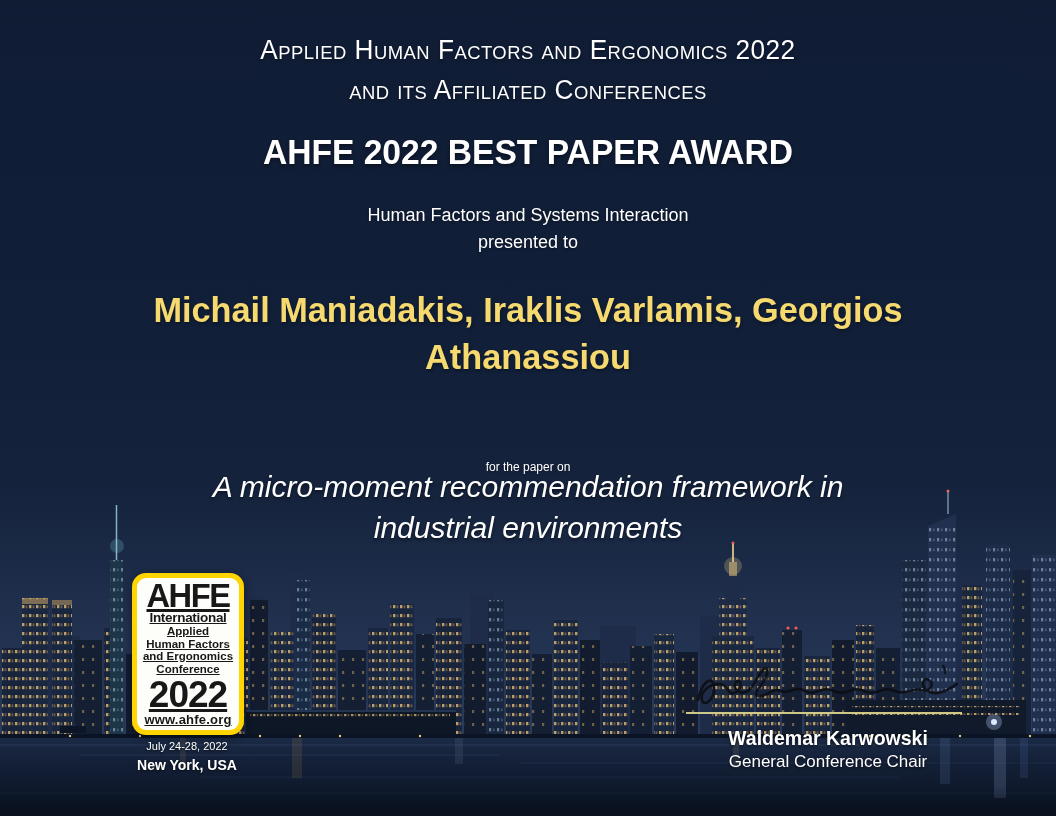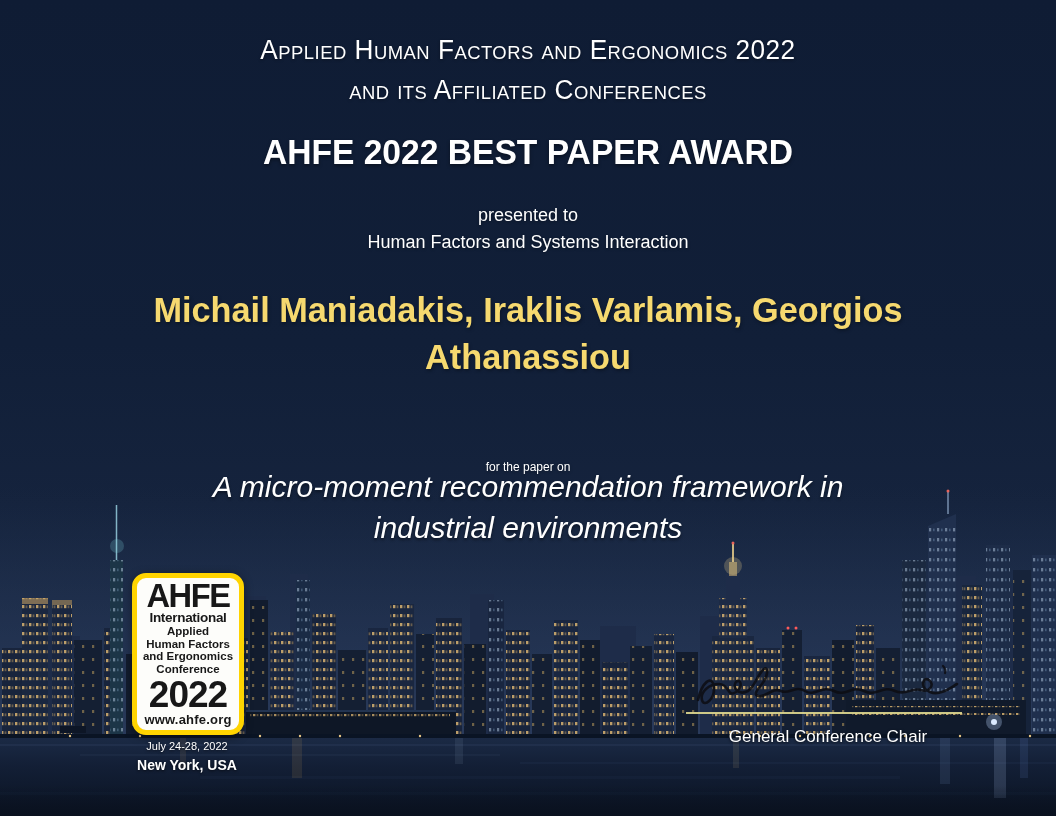--- a/index.html
+++ b/index.html
@@ -28,21 +28,21 @@
   }
   .lead-in{top:426px;font-size:12px;font-weight:400;text-shadow:0 1px 3px rgba(0,0,0,.35);margin-top:34px;}
   .paper-title{
     position:absolute;top:466px;left:158px;width:740px;text-align:center;
     font-size:30px;font-style:italic;font-weight:400;line-height:41px;
     text-shadow:0 2px 3px rgba(0,0,0,.45);
   }
   .logo{
     position:absolute;left:132px;top:573px;width:112px;height:162px;z-index:3;
     background:#fdfdfa;border:5px solid #ffd400;border-radius:14px;box-sizing:border-box;
-    text-align:center;color:#181818;box-shadow:0 2px 10px rgba(0,0,0,.4);
+    text-align:center;color:#181818;box-shadow:0 2px 10px rgba(0,0,0,.4);text-decoration:underline;
   }
   .logo-brand{font-size:33px;font-weight:700;line-height:30px;margin-top:3px;letter-spacing:-1.5px;transform:scaleX(.99);}
   .logo-sub{font-size:13.5px;font-weight:700;line-height:14px;letter-spacing:-.3px;}
   .logo-desc{font-size:11.5px;font-weight:700;line-height:12.5px;}
   .logo-year{font-size:37px;font-weight:700;line-height:36px;margin-top:2px;letter-spacing:-1px;}
   .logo-web{font-size:13px;font-weight:700;line-height:14px;letter-spacing:.2px;}
   .event{position:absolute;left:87px;top:737px;width:200px;text-align:center;z-index:3;text-shadow:0 1px 3px rgba(0,0,0,.65);}
   .event-dates{font-size:11px;font-weight:400;line-height:19px;}
   .event-loc{font-size:14px;font-weight:700;line-height:18px;}
   .sig-svg{position:absolute;left:692px;top:656px;width:268px;height:56px;z-index:3;}
@@ -250,22 +250,22 @@
   <div class="content">
 
     <div class="center-text h-conf">
       <div>Applied Human Factors and Ergonomics 2022</div>
       <div>and its Affiliated Conferences</div>
     </div>
 
     <div class="center-text h-award">AHFE 2022 BEST PAPER AWARD</div>
 
     <div class="center-text h-track">
+      <div>Human Factors and Systems Interaction</div>
       <div>presented to</div>
-      <div>Human Factors and Systems Interaction</div>
     </div>
 
     <div class="names">Michail Maniadakis, Iraklis Varlamis, Georgios Athanassiou</div>
 
     <div class="center-text lead-in">for the paper on</div>
 
     <div class="paper-title">A micro-moment recommendation framework in industrial environments</div>
 
     <div class="logo">
       <div class="logo-brand">AHFE</div>
@@ -290,17 +290,18 @@
                C52,30 48,22 44,26 C40,31 46,40 56,35 C63,31 66,17 72,13 C76,10 77,19 70,28
                C65,34 61,39 66,40 C74,42 80,31 89,35 C97,39 103,29 113,35 C123,41 130,29 142,35
                C154,41 160,29 172,35 C184,41 191,29 203,35 C213,40 221,31 229,34 C238,37 243,28 237,24
                C231,20 227,32 238,36 C248,40 258,32 265,28" fill="none" stroke="#0d0d12" stroke-width="2.6" stroke-linecap="round" stroke-linejoin="round" opacity="0.85"></path>
       <path d="M251,10 c2,2 3,5 2,7" fill="none" stroke="#0d0d12" stroke-width="2.2" stroke-linecap="round" opacity="0.85"></path>
     </svg>
 
     <div class="sig-line"></div>
 
     <div class="signer">
+      <div class="signer-name">Waldemar Karwowski</div>
       <div class="signer-role">General Conference Chair</div>
     </div>
 
   </div>
 </div>
 
 </body></html>

